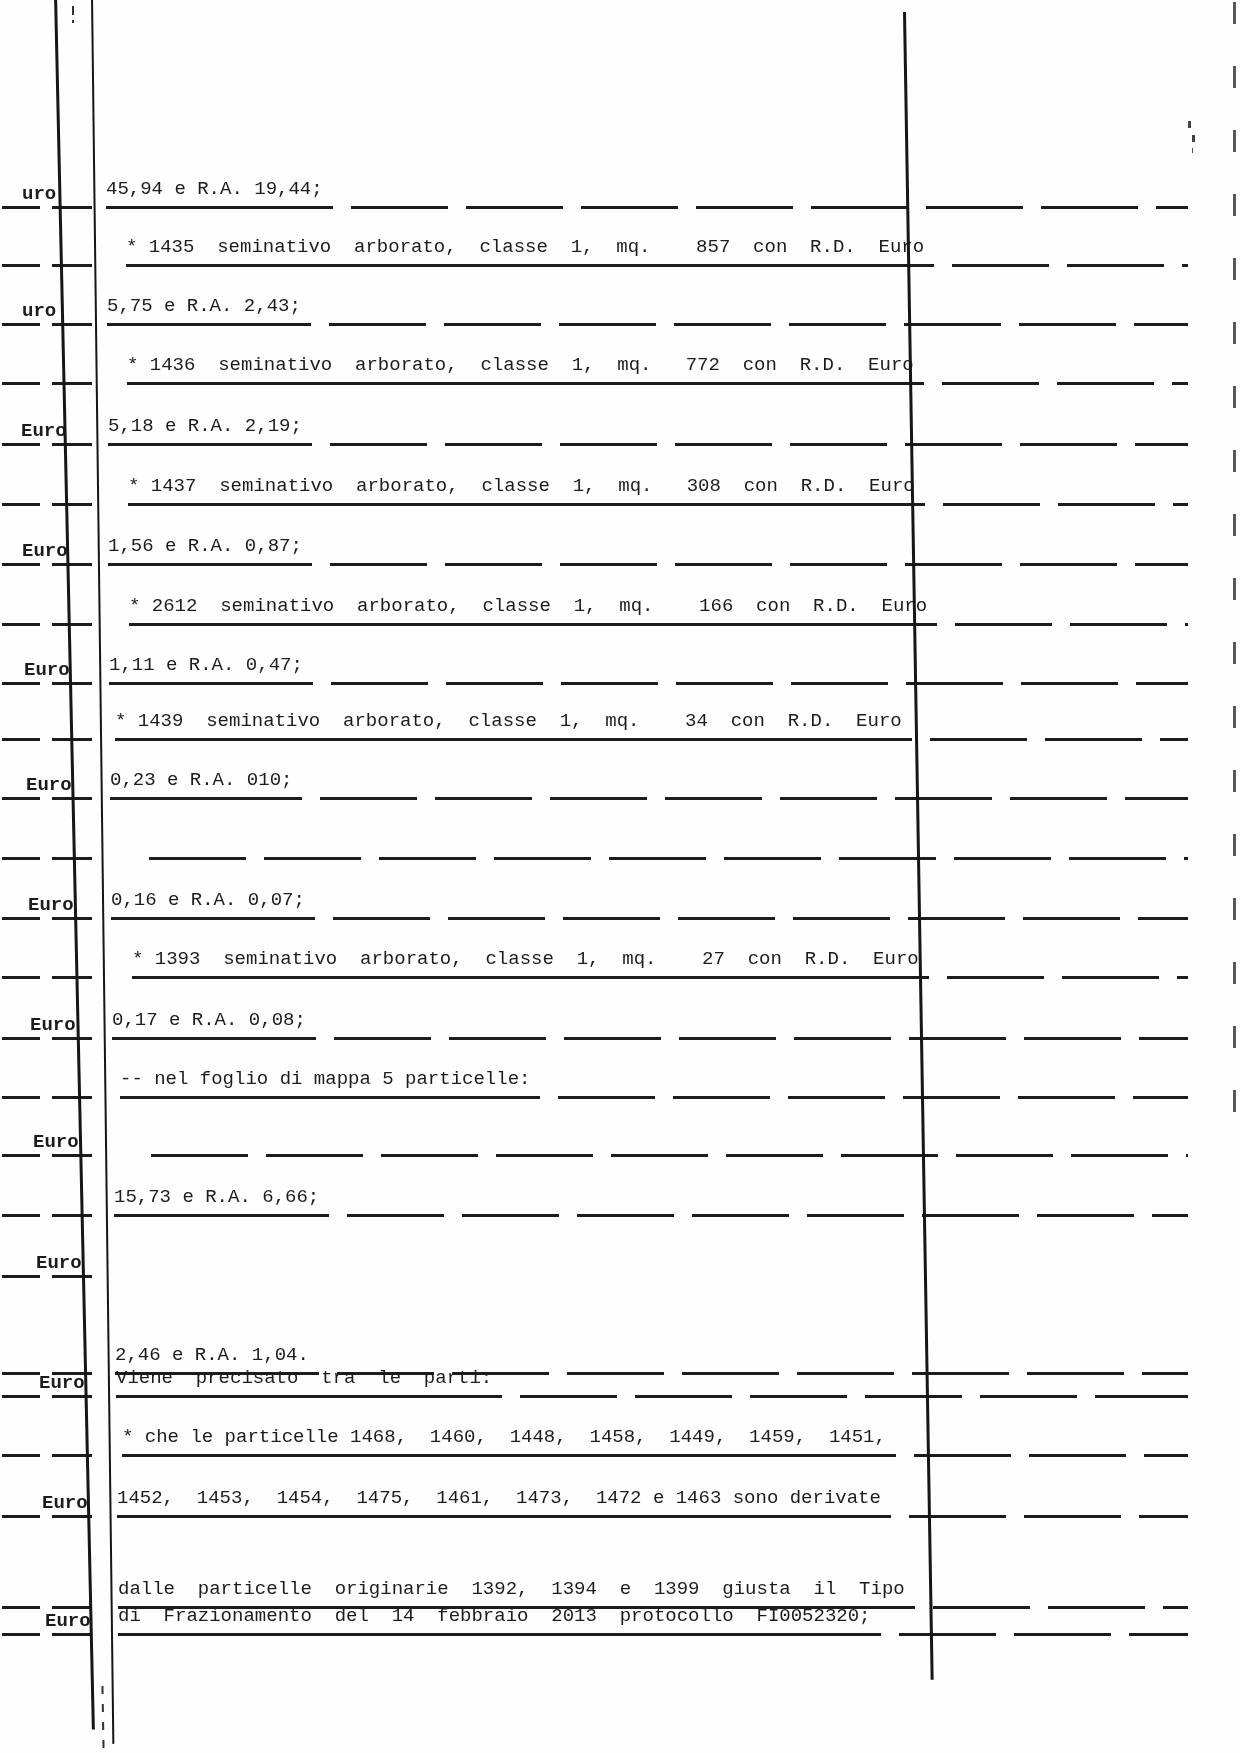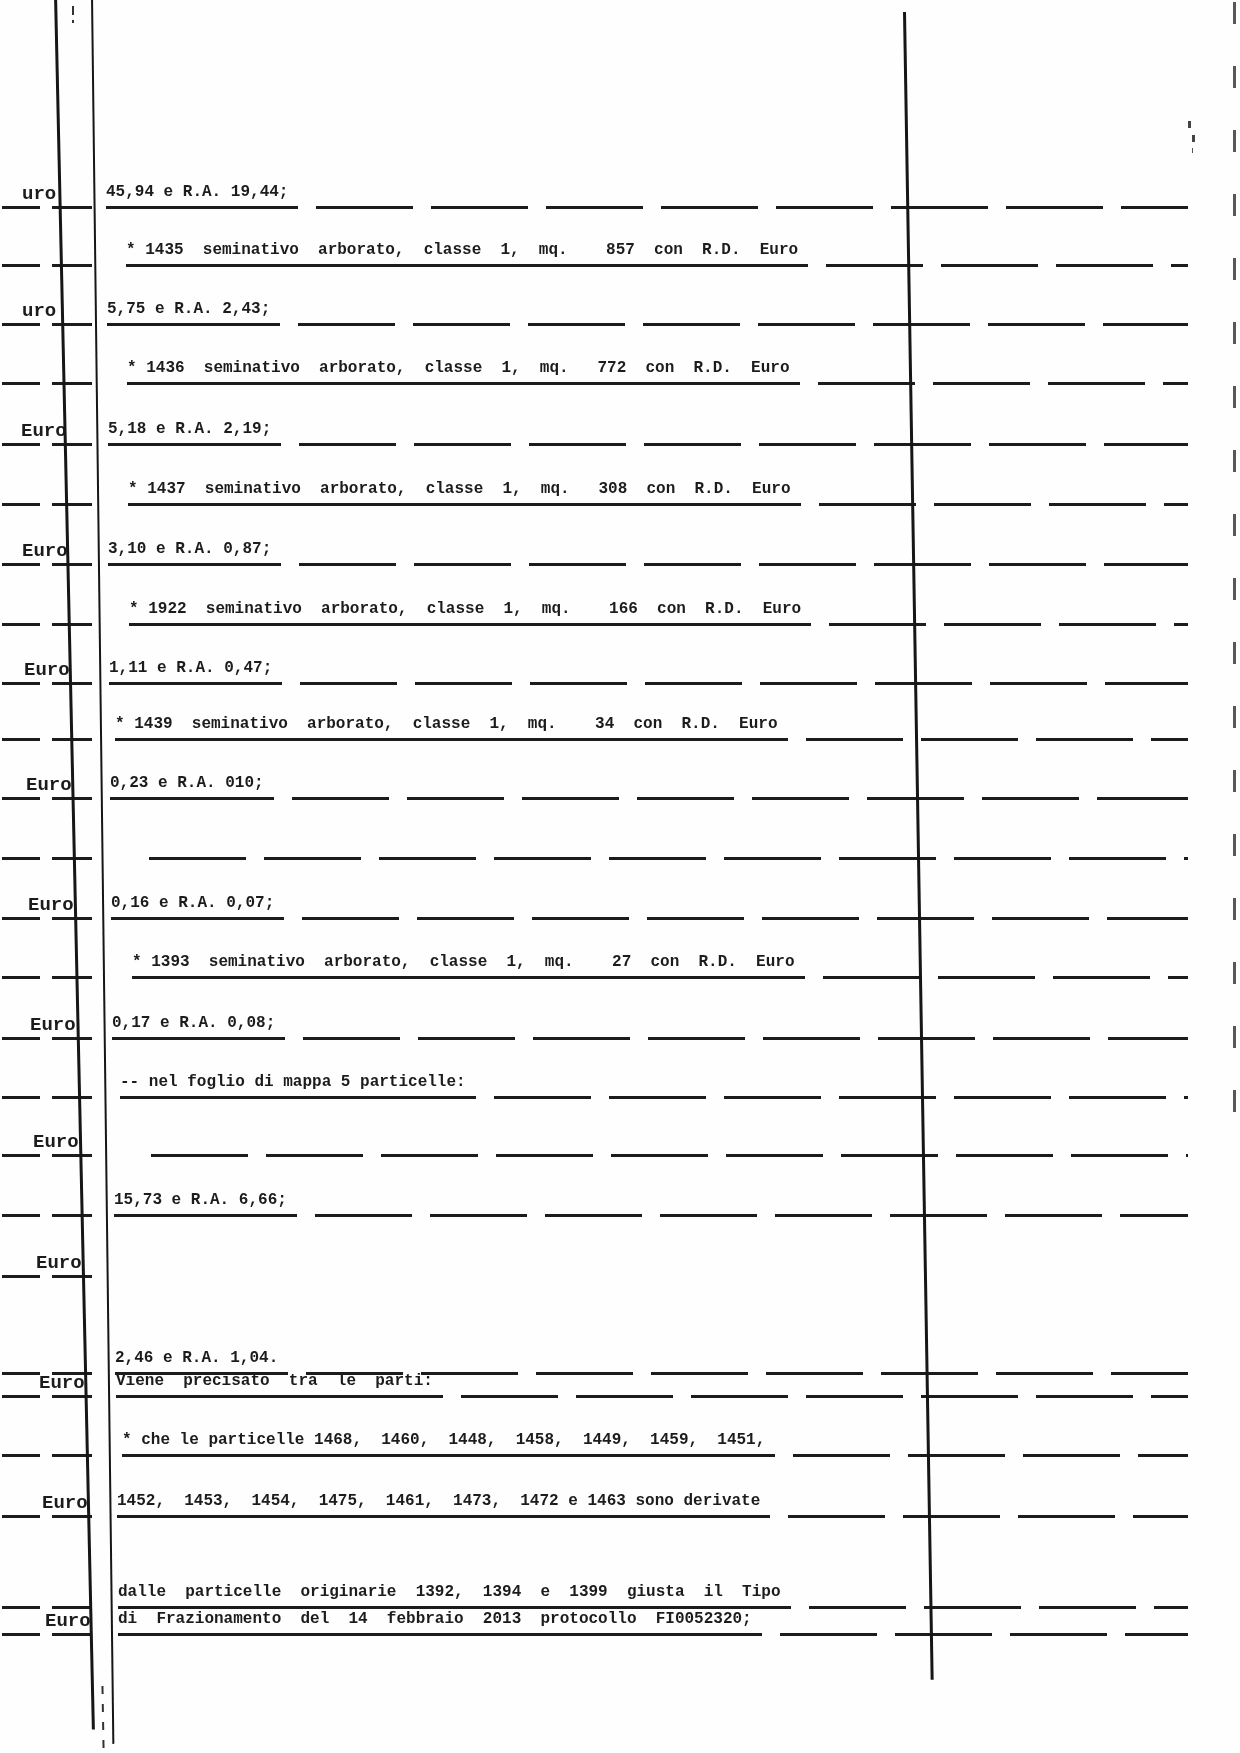--- a/index.html
+++ b/index.html
@@ -21,21 +21,21 @@
   }
   .mdash{
     position:absolute;left:2px;bottom:0;width:94px;height:3px;
     background:repeating-linear-gradient(90deg,#1c1c1c 0 38px,transparent 38px 50px,#1c1c1c 50px 90px,transparent 90px 94px);
   }
   .line{
     position:absolute;right:52px;bottom:0;
     display:flex;align-items:flex-end;
   }
   .ltext{
-    font-size:16px;font-weight:700;line-height:1.25;white-space:pre;
+    font-size:19px;font-weight:400;line-height:1.25;white-space:pre;
     border-bottom:3px solid #1c1c1c;
     padding:0 10px 4px 0;
   }
   .lfill{
     flex:1 1 auto;height:3px;
     background:repeating-linear-gradient(90deg,transparent 0 18px,#1c1c1c 18px 115px);
   }
   
   .vline{position:absolute;background:#161616;transform-origin:top center;}
   .vline-a{left:54px;top:-6px;width:2.5px;height:1736px;transform:rotate(-1.25deg);}
@@ -113,29 +113,29 @@
     <div class="line" style="left:128px">
         <span class="ltext">* 1437  seminativo  arborato,  classe  1,  mq.   308  con  R.D.  Euro</span>
         <span class="lfill"></span>
       </div>
   </div>
 
   <div class="row" style="top:534px">
     <span class="mlabel" style="left:22px">Euro</span>
     <span class="mdash"></span>
     <div class="line" style="left:108px">
-        <span class="ltext">3,10 e R.A. 0,87;</span>
+        <span class="ltext">1,56 e R.A. 0,87;</span>
         <span class="lfill"></span>
       </div>
   </div>
 
   <div class="row" style="top:594px">
     <span class="mdash"></span>
     <div class="line" style="left:129px">
-        <span class="ltext">* 1922  seminativo  arborato,  classe  1,  mq.    166  con  R.D.  Euro</span>
+        <span class="ltext">* 2612  seminativo  arborato,  classe  1,  mq.    166  con  R.D.  Euro</span>
         <span class="lfill"></span>
       </div>
   </div>
 
   <div class="row" style="top:653px">
     <span class="mlabel" style="left:24px">Euro</span>
     <span class="mdash"></span>
     <div class="line" style="left:109px">
         <span class="ltext">1,11 e R.A. 0,47;</span>
         <span class="lfill"></span>

